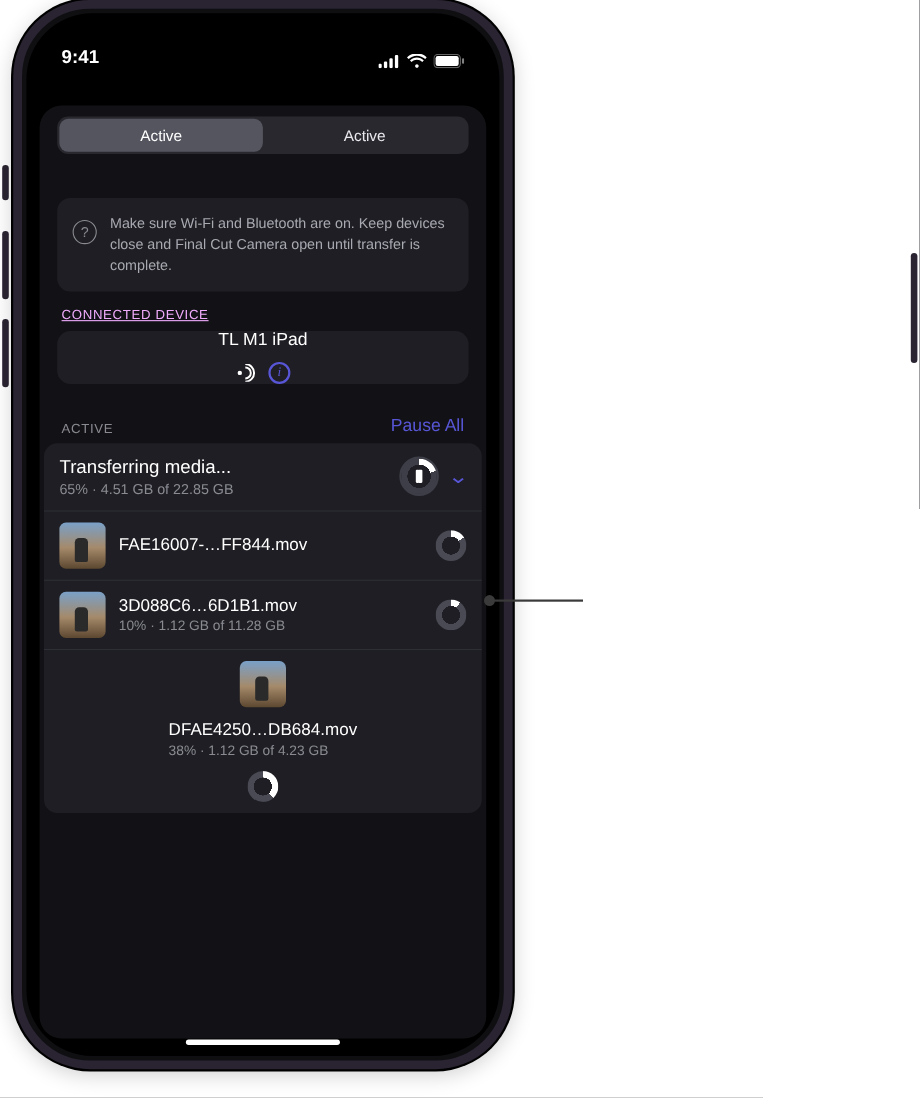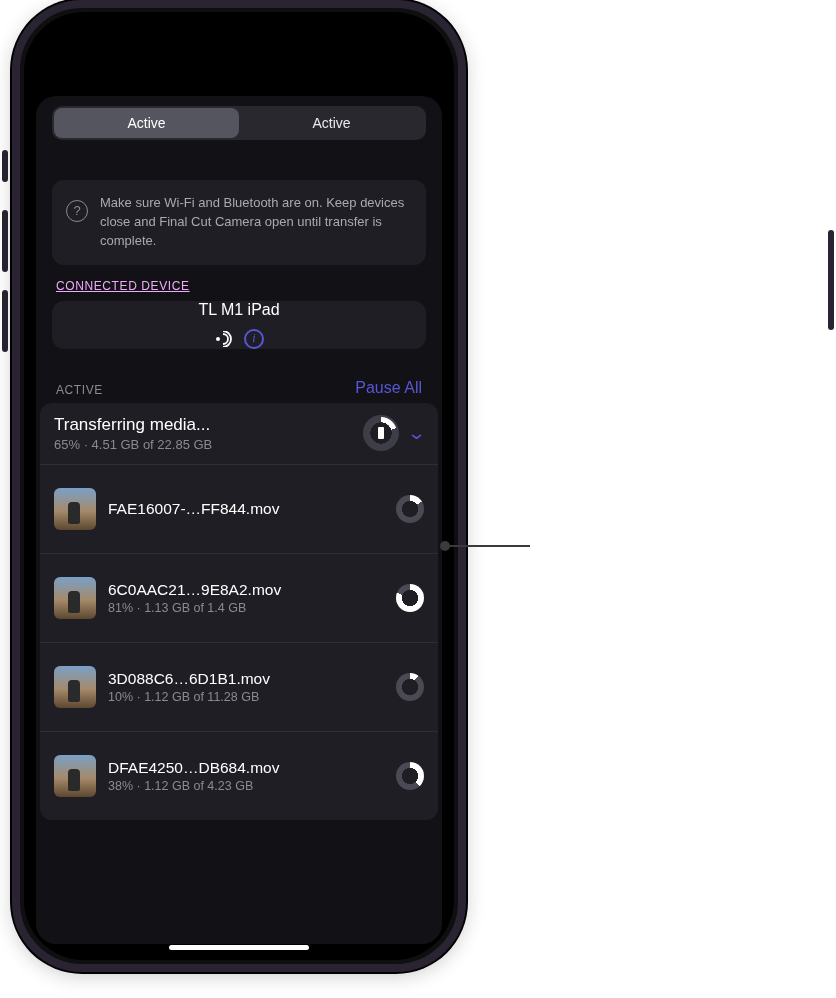--- a/index.html
+++ b/index.html
@@ -195,24 +195,24 @@
   }
   .pause-btn::before { left:13px; }
   .pause-btn::after { right:13px; }
 
   .chev { color:#5856d6; font-size:18px; transform:scaleX(1.3); }
 
   .file-row {
     display:flex;
     align-items:center;
     gap:12px;
-    padding:23px 14px;
+    padding:10px 14px;
     border-bottom:1px solid #2e2e36;
   }
-  .file-row:last-child { border-bottom:none; }
+  .file-row:last-child { border-bottom:none;flex-direction:column; }
   .thumb {
     width:42px; height:42px;
     border-radius:6px;
     background: linear-gradient(180deg,#7aa0c8 0%, #a58a6a 55%, #5c4730 100%);
     position:relative;
     overflow:hidden;
   }
   .thumb::after{
     content:"";
     position:absolute;
@@ -264,20 +264,39 @@
 <body>
 
 <div class="side-btn side-left1"></div>
 <div class="side-btn side-left2"></div>
 <div class="side-btn side-left3"></div>
 <div class="side-btn side-right"></div>
 
 <div class="phone">
   <div class="screen">
 
+    <div class="status-bar">
+      <span>9:41</span>
+      <div class="status-right">
+        <svg width="20" height="12" viewBox="0 0 20 12">
+          <rect x="0" y="8" width="3" height="4" rx="1" fill="#fff"></rect>
+          <rect x="5" y="6" width="3" height="6" rx="1" fill="#fff"></rect>
+          <rect x="10" y="3" width="3" height="9" rx="1" fill="#fff"></rect>
+          <rect x="15" y="0" width="3" height="12" rx="1" fill="#fff"></rect>
+        </svg>
+        <svg width="18" height="13" viewBox="0 0 18 13">
+          <path d="M9 12.5c.9 0 1.6-.7 1.6-1.6S9.9 9.3 9 9.3s-1.6.7-1.6 1.6.7 1.6 1.6 1.6zM4.2 7.4C5.5 6.1 7.2 5.4 9 5.4s3.5.7 4.8 2l1.5-1.5C13.6 4.2 11.4 3.2 9 3.2S4.4 4.2 2.7 5.9l1.5 1.5zM0 3.2C2.4.8 5.6-.5 9-.5s6.6 1.3 9 3.7l-1.5 1.5C14.5 2.7 11.8 1.6 9 1.6S3.5 2.7 1.5 4.7L0 3.2z" fill="#fff"></path>
+        </svg>
+        <svg width="28" height="13" viewBox="0 0 28 13">
+          <rect x="0.5" y="0.5" width="24" height="12" rx="3.5" stroke="#fff" stroke-opacity="0.4" fill="none"></rect>
+          <rect x="2" y="2" width="21" height="9" rx="2" fill="#fff"></rect>
+          <rect x="26" y="4" width="2" height="5" rx="1" fill="#fff" fill-opacity="0.5"></rect>
+        </svg>
+      </div>
+    </div>
 
     <div class="sheet">
 
       <div class="segmented">
         <div class="seg active">Active</div>
         <div class="seg">Active</div>
       </div>
 
       <div class="info-card">
         <div class="help-circle">?</div>
@@ -315,28 +334,20 @@
         </div>
 
         <div class="file-row">
           <div class="thumb"></div>
           <div class="file-text">
             <div class="fname">FAE16007-…FF844.mov</div>
           </div>
           <div class="ring inner" style="--p:58deg"></div>
         </div>
 
-        <div class="file-row">
-          <div class="thumb"></div>
-          <div class="file-text">
-            <div class="fname">6C0AAC21…9E8A2.mov</div>
-            <div class="fmeta">81% · 1.13 GB of 1.4 GB</div>
-          </div>
-          <div class="ring inner" style="--p:292deg"></div>
-        </div>
 
         <div class="file-row">
           <div class="thumb"></div>
           <div class="file-text">
             <div class="fname">3D088C6…6D1B1.mov</div>
             <div class="fmeta">10% · 1.12 GB of 11.28 GB</div>
           </div>
           <div class="ring inner" style="--p:36deg"></div>
         </div>
 

